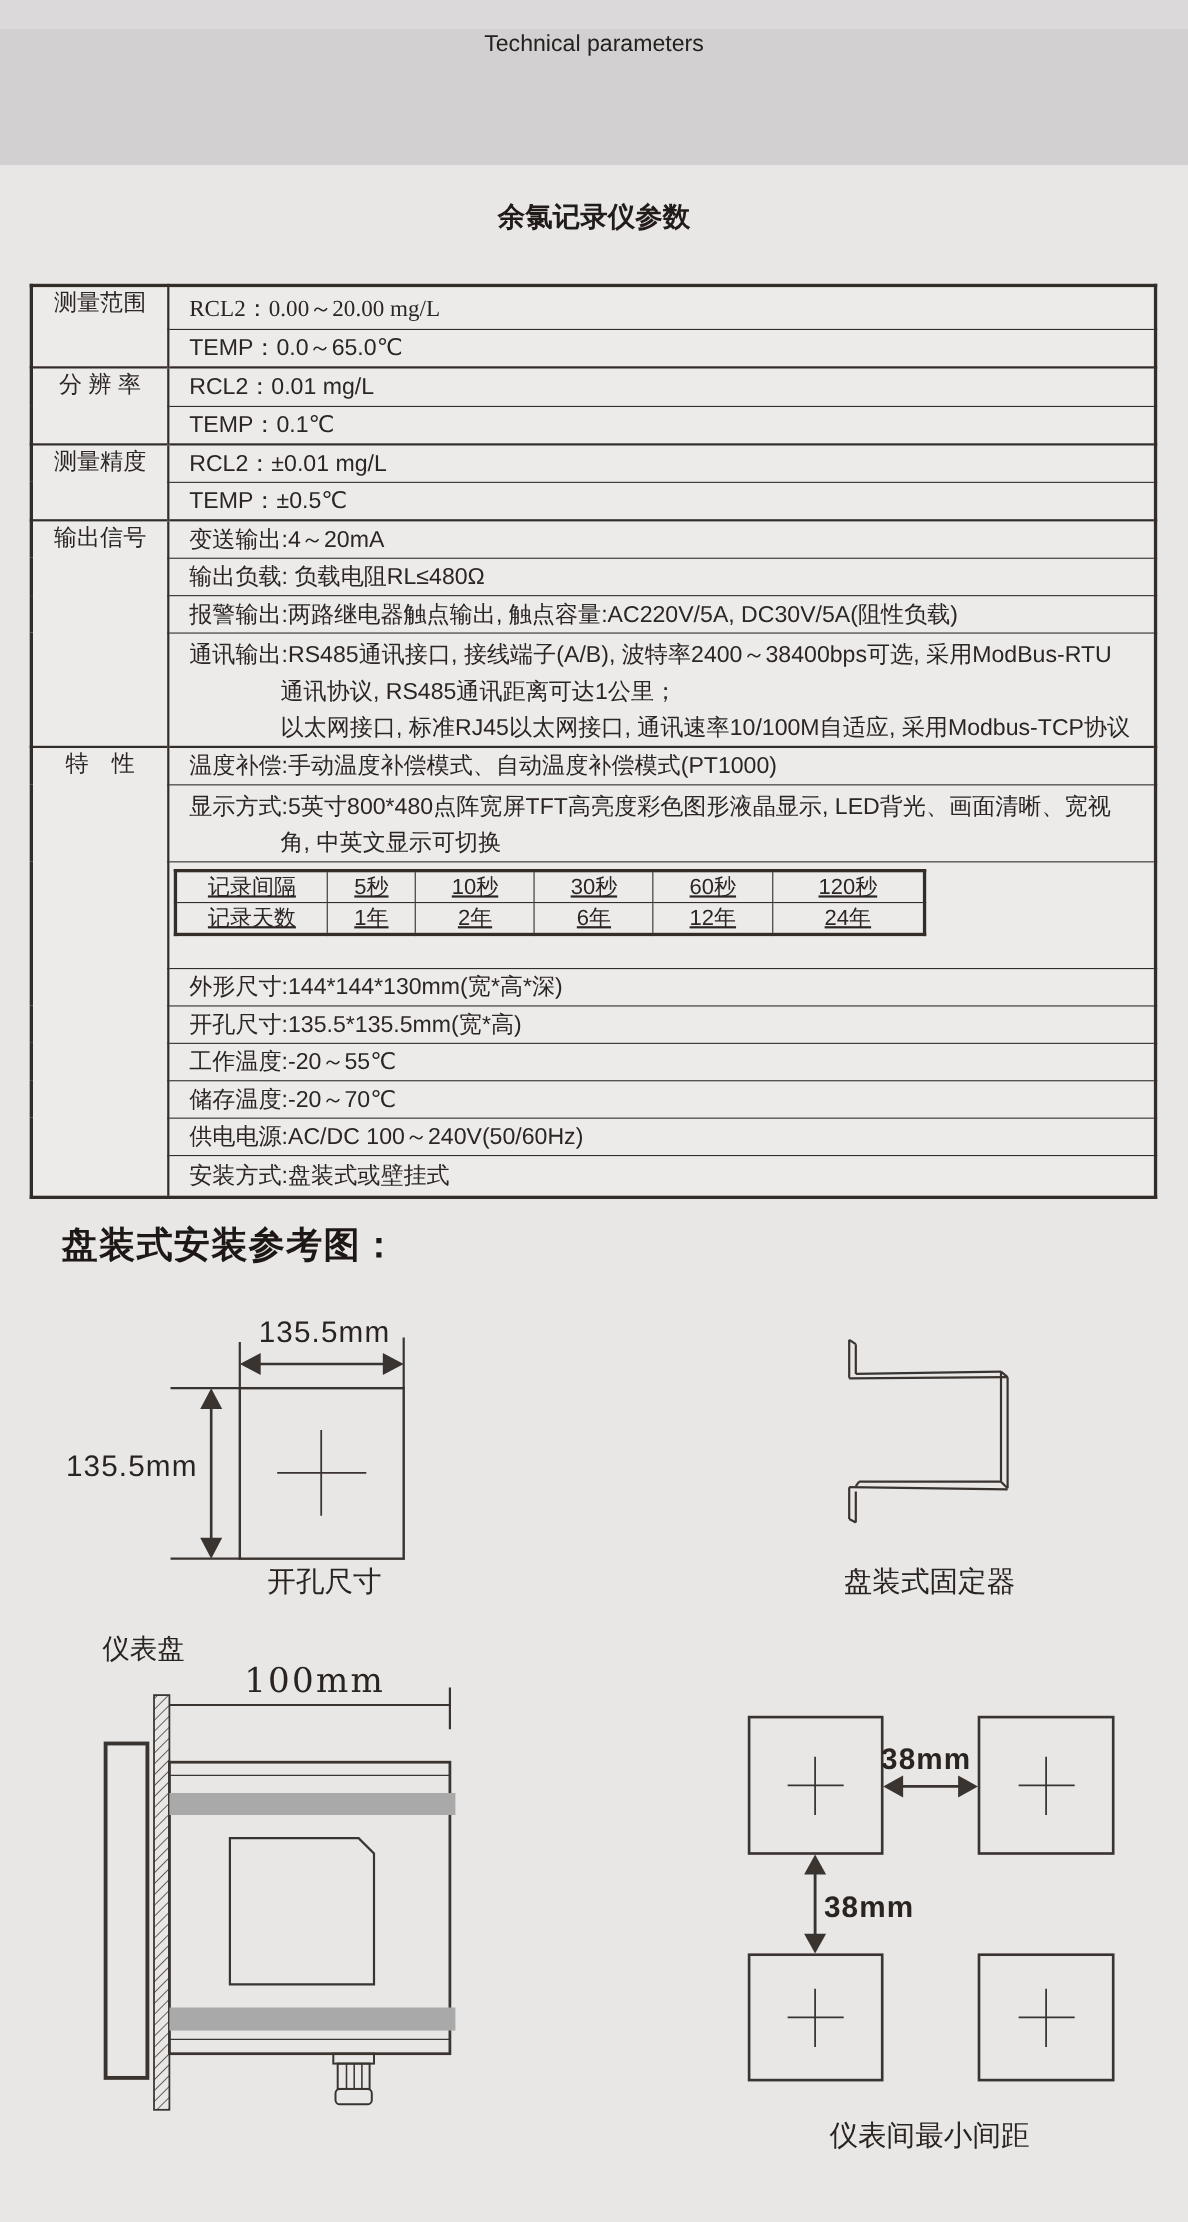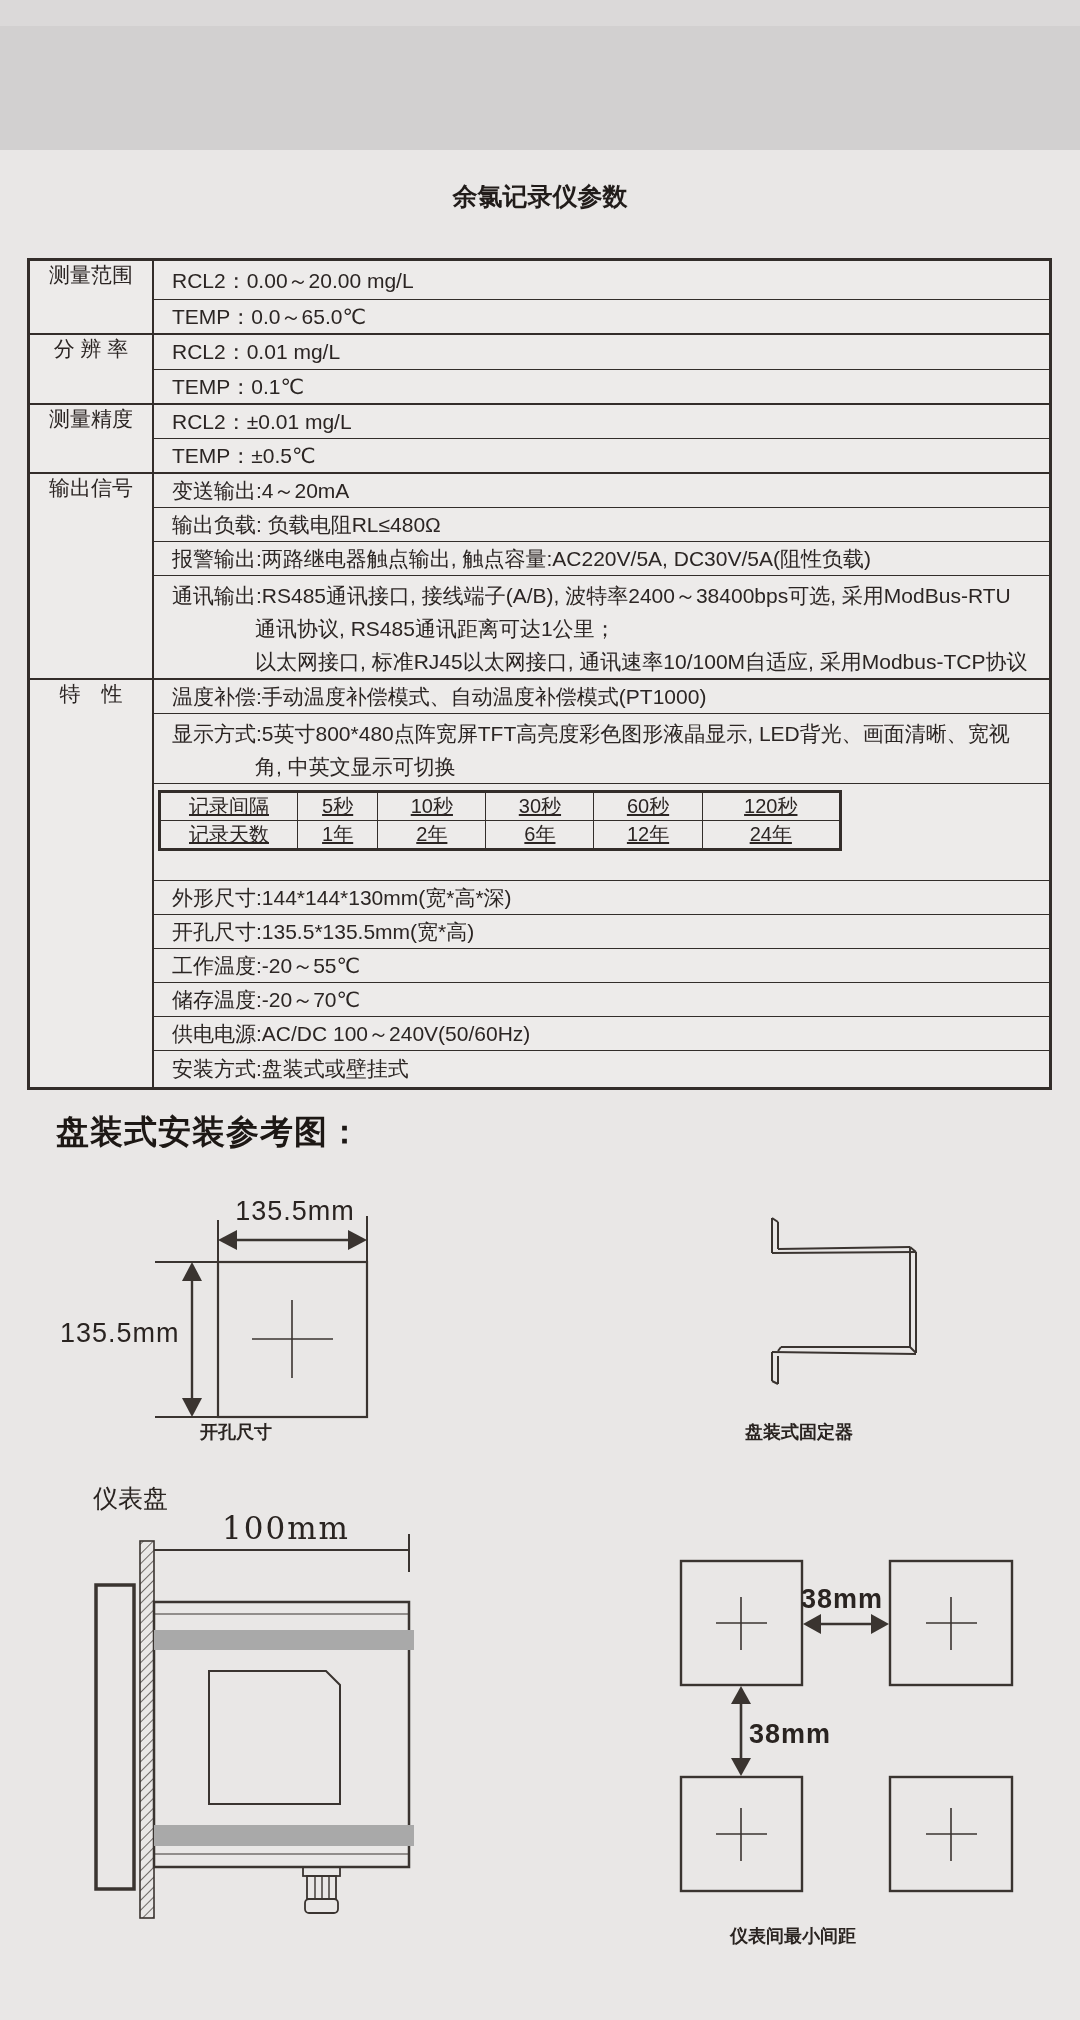--- a/index.html
+++ b/index.html
@@ -25,43 +25,44 @@
   table.spec{position:absolute;left:27px;top:258px;width:1025px;border-collapse:collapse;table-layout:fixed;
              border:3px solid var(--line);background:#edebea;}
   table.spec td{padding:0;font-size:21px;color:var(--text);overflow:hidden;}
   td.lab{width:122px;border-right:2px solid var(--line);text-align:center;vertical-align:top;padding-top:7px;}
   td.val{vertical-align:middle;}
   td.val .ln{padding-left:18px;line-height:33px;}
   td.val .cont{padding-left:101px;line-height:33px;}
   td.val.mv{vertical-align:top;padding-top:3px;}
   tr.g td{border-top:2px solid var(--line);}
   tr.s td{border-top:1px solid var(--line);}
-  tr.first td{border-top:0;}
+  tr.first td{border-top:0;font-family:Liberation Serif, serif;}
 
   table.rec{border-collapse:collapse;width:684px;margin:3px 0 0 4px;border:3px solid var(--line);background:#edebea;text-decoration:underline;}
   table.rec td{border:1.5px solid var(--line);height:27px;text-align:center;font-size:20px;padding:0;}
   table.rec td.c0{width:136px;}
 
   
   .install-heading{position:absolute;left:56px;top:1110px;font-size:33px;font-weight:800;color:#1d1815;letter-spacing:1px;}
   .lbl{position:absolute;color:#2a2421;}
   .dim{font-size:27px;font-weight:500;letter-spacing:1px;}
-  .cap{font-size:18px;font-weight:700;text-align:left;}
+  .cap{font-size:26px;font-weight:400;text-align:center;}
   .serif{font-family:"DejaVu Serif","Liberation Serif",serif;font-weight:400;}
   .note{position:absolute;left:74px;top:1928px;font-size:30px;font-weight:700;line-height:46px;color:#211c19;letter-spacing:1px;}
   svg{position:absolute;}
   .stroke{stroke:#3a3430;fill:none;}
 </style>
 </head>
 <body>
 
 <div id="canvas">
 
   <div class="top-strip"></div>
   <div class="banner">
+    <div class="subtitle">Technical parameters</div>
   </div>
 
   <div class="section-title">余氯记录仪参数</div>
 
   <table class="spec">
 
     <tbody>
         <tr class="first" style="height:40px">
       <td class="lab" rowspan="2">测量范围</td>
       <td class="val">

